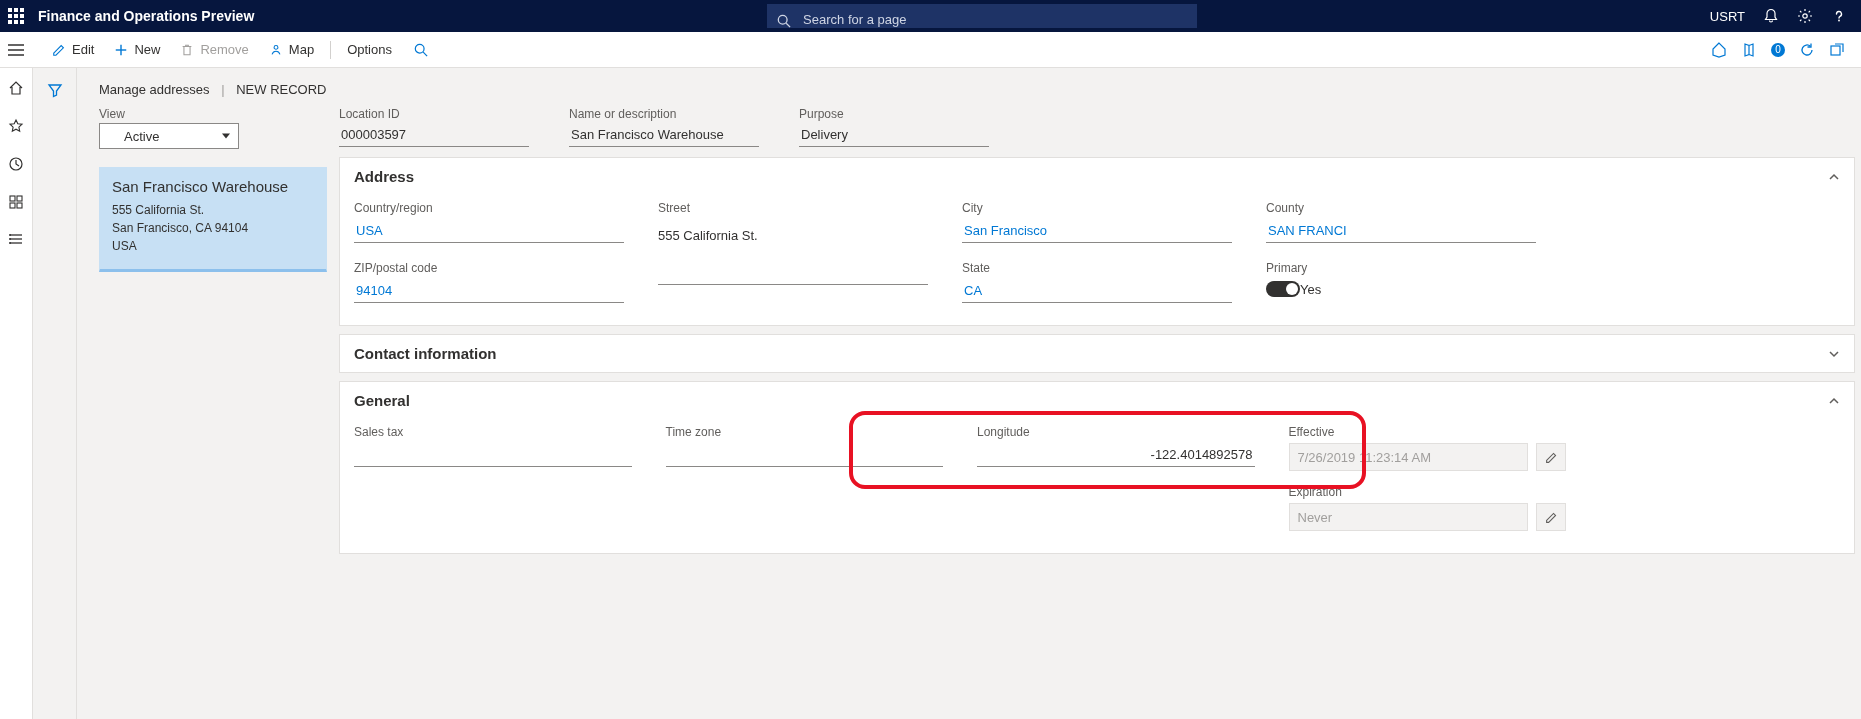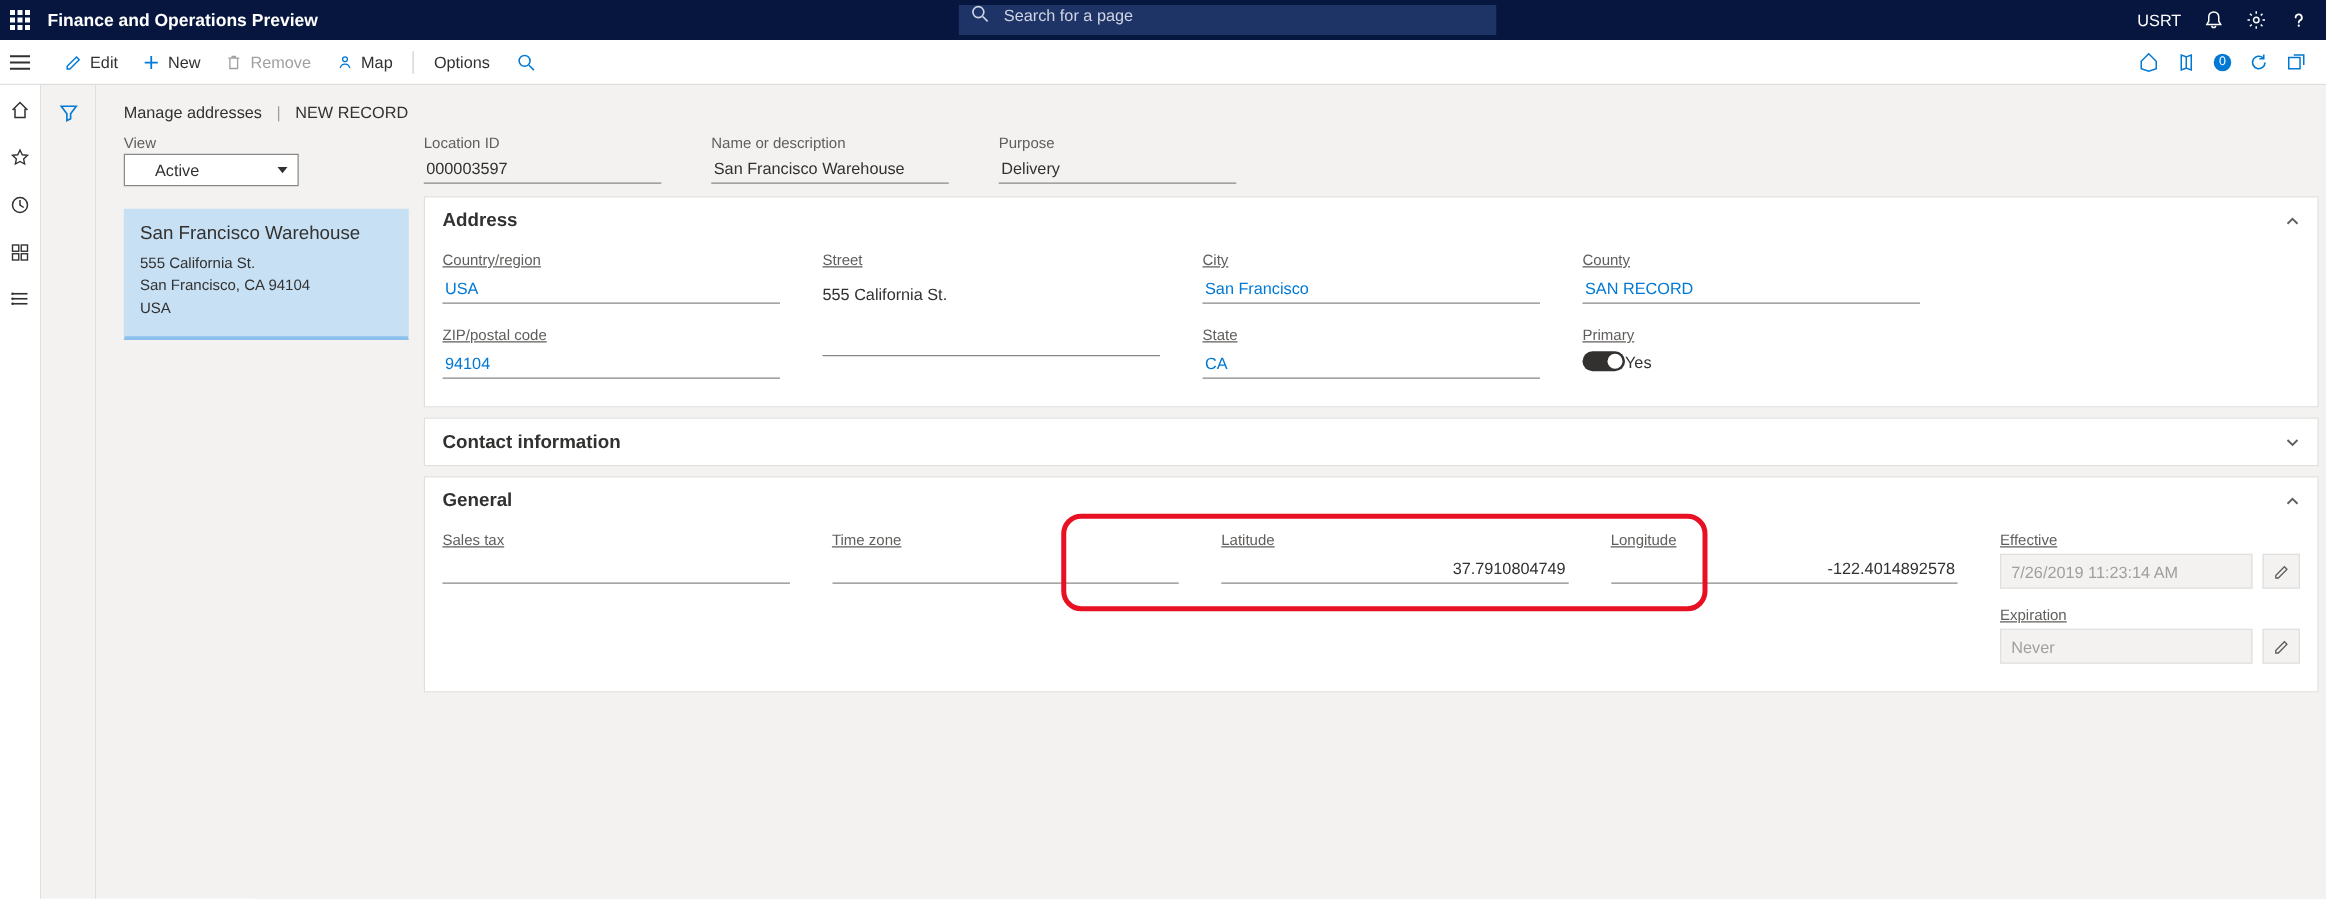--- a/index.html
+++ b/index.html
@@ -22,21 +22,21 @@
   html,body{margin:0;padding:0;height:100%;background:#fff;color:var(--text);}
   body{font-size:13px;overflow:hidden;}
   svg{display:block;}
 
   
   .navbar{height:var(--nav-h);background:#06163e;color:#fff;display:flex;align-items:center;padding:0 8px;gap:14px;}
   .waffle{display:grid;grid-template-columns:repeat(3,4px);grid-template-rows:repeat(3,4px);gap:2px;cursor:pointer;}
   .waffle span{background:#fff;}
   .app-title{font-weight:600;font-size:14px;white-space:nowrap;}
   .nav-spacer{flex:1;}
-  .searchbox{flex:0 0 430px;height:24px;background:#1e3366;border-radius:0;display:flex;align-items:flex-start;padding:0 10px;color:#cfd5e4;gap:10px;margin:0 auto;}
+  .searchbox{flex:0 0 430px;height:24px;background:#1e3366;border-radius:0;display:flex;align-items:flex-end;padding:0 10px;color:#cfd5e4;gap:10px;margin:0 auto;}
   .searchbox input{flex:1;background:transparent;border:none;outline:none;color:#fff;font-size:13px;}
   .searchbox input::placeholder{color:#cfd5e4;}
   .nav-icons{display:flex;align-items:center;gap:18px;margin-left:auto;padding-right:6px;}
   .nav-icons .ico{color:#fff;cursor:pointer;}
   .user-code{font-size:13px;}
 
   
   .toolbar{height:var(--tool-h);background:#fff;border-bottom:1px solid var(--soft);display:flex;align-items:center;padding:0 6px 0 44px;gap:4px;position:relative;}
   .menu-btn{position:absolute;left:8px;top:50%;transform:translateY(-50%);cursor:pointer;color:#323130;}
   .tb-item{display:flex;align-items:center;gap:6px;padding:4px 8px;font-size:13px;color:#323130;cursor:pointer;border-radius:2px;}
@@ -79,21 +79,21 @@
   .uline.ro{color:#323130;}
   .uline::placeholder{color:#a19f9d;}
   input.uline{outline:none;}
 
   .section{background:#fff;border:1px solid var(--soft);margin-bottom:8px;}
   .section .sec-head{padding:10px 14px;font-size:15px;font-weight:600;display:flex;align-items:center;cursor:pointer;}
   .section .sec-head .chev{margin-left:auto;color:#605e5c;}
   .section .sec-body{padding:6px 14px 22px;}
 
   .grid{display:grid;grid-template-columns:repeat(5,minmax(0,1fr));column-gap:34px;row-gap:18px;}
-  .gfld .fld-lbl{margin-bottom:4px;text-decoration:underline;}
+  .gfld .fld-lbl{margin-bottom:4px;}
   .gfld .val{height:24px;display:flex;align-items:flex-end;}
   .gfld .underline{border-bottom:1px solid #8a8886;height:24px;display:flex;align-items:center;padding:0 2px;font-size:13px;}
   .gfld .underline.link{color:var(--link);}
   .gfld .underline.blank{min-height:24px;}
 
   
   .toggle{display:flex;align-items:center;padding-top:2px;}
   .tg-track{width:34px;height:16px;border-radius:10px;background:#323130;position:relative;cursor:pointer;}
   .tg-knob{position:absolute;right:2px;top:2px;width:12px;height:12px;border-radius:50%;background:#fff;}
 
@@ -347,21 +347,21 @@
               </div>
               <div class="gfld">
                 <div class="fld-lbl">City</div>
                 <div class="underline link">
                     <span>San Francisco</span>
                   </div>
               </div>
               <div class="gfld">
                 <div class="fld-lbl">County</div>
                 <div class="underline link">
-                    <span>SAN RECORD</span>
+                    <span>SAN FRANCI</span>
                   </div>
               </div>
               <div class="gfld"></div>
 
               <div class="gfld">
                 <div class="fld-lbl">ZIP/postal code</div>
                 <div class="underline link">
                     <span>94104</span>
                   </div>
               </div>
@@ -410,24 +410,20 @@
           </div>
           <div class="sec-body" style="position:relative;">
             <div style="display:grid;grid-template-columns:repeat(4,minmax(0,1fr)) 240px;column-gap:34px;row-gap:22px;align-items:start;">
               <div class="gfld">
                 <div class="fld-lbl">Sales tax</div>
                 <div class="underline blank"></div>
               </div>
               <div class="gfld">
                 <div class="fld-lbl">Time zone</div>
                 <div class="underline blank"></div>
-              </div>
-              <div class="gfld right-align">
-                <div class="fld-lbl">Latitude</div>
-                <input class="uline" style="text-align: right;" readonly="" value="37.7910804749">
               </div>
               <div class="gfld right-align">
                 <div class="fld-lbl">Longitude</div>
                 <input class="uline" style="text-align: right;" readonly="" value="-122.4014892578">
               </div>
               <div class="gfld">
                 <div class="fld-lbl">Effective</div>
                 <div class="ro-date">
                   <div class="ro-input">
                       <span>7/26/2019 11:23:14 AM</span>

